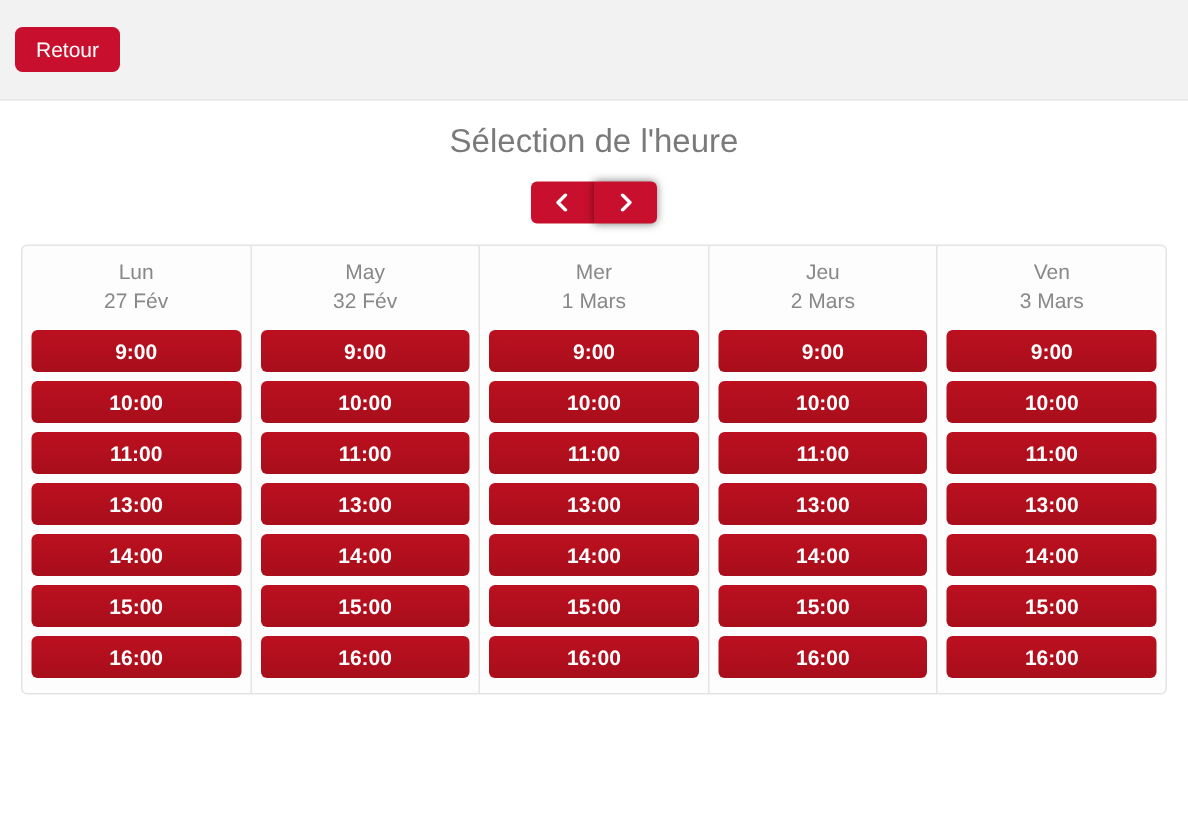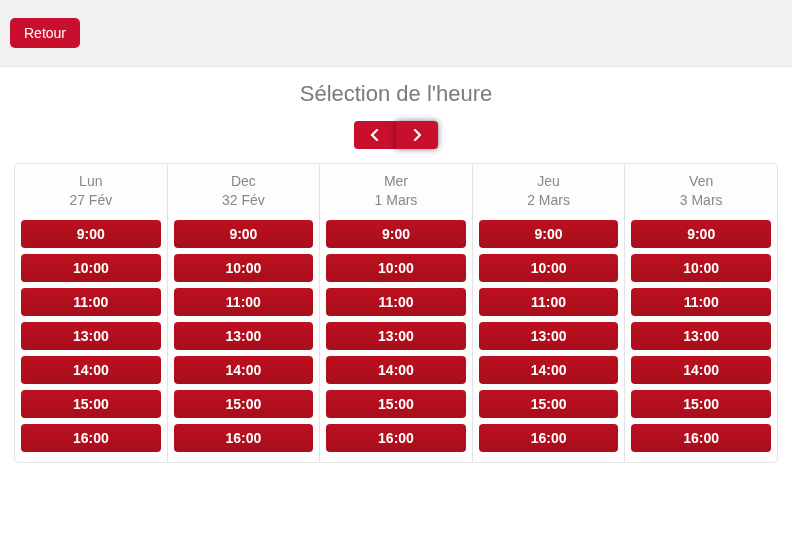--- a/index.html
+++ b/index.html
@@ -149,21 +149,21 @@
           <button class="time-slot">9:00</button>
           <button class="time-slot">10:00</button>
           <button class="time-slot">11:00</button>
           <button class="time-slot">13:00</button>
           <button class="time-slot">14:00</button>
           <button class="time-slot">15:00</button>
           <button class="time-slot">16:00</button>
         </div>
         <div class="day-col">
           <div class="day-header">
-            <div>Dec</div>
+            <div>May</div>
             <div>32 Fév</div>
           </div>
           <button class="time-slot">9:00</button>
           <button class="time-slot">10:00</button>
           <button class="time-slot">11:00</button>
           <button class="time-slot">13:00</button>
           <button class="time-slot">14:00</button>
           <button class="time-slot">15:00</button>
           <button class="time-slot">16:00</button>
         </div>

